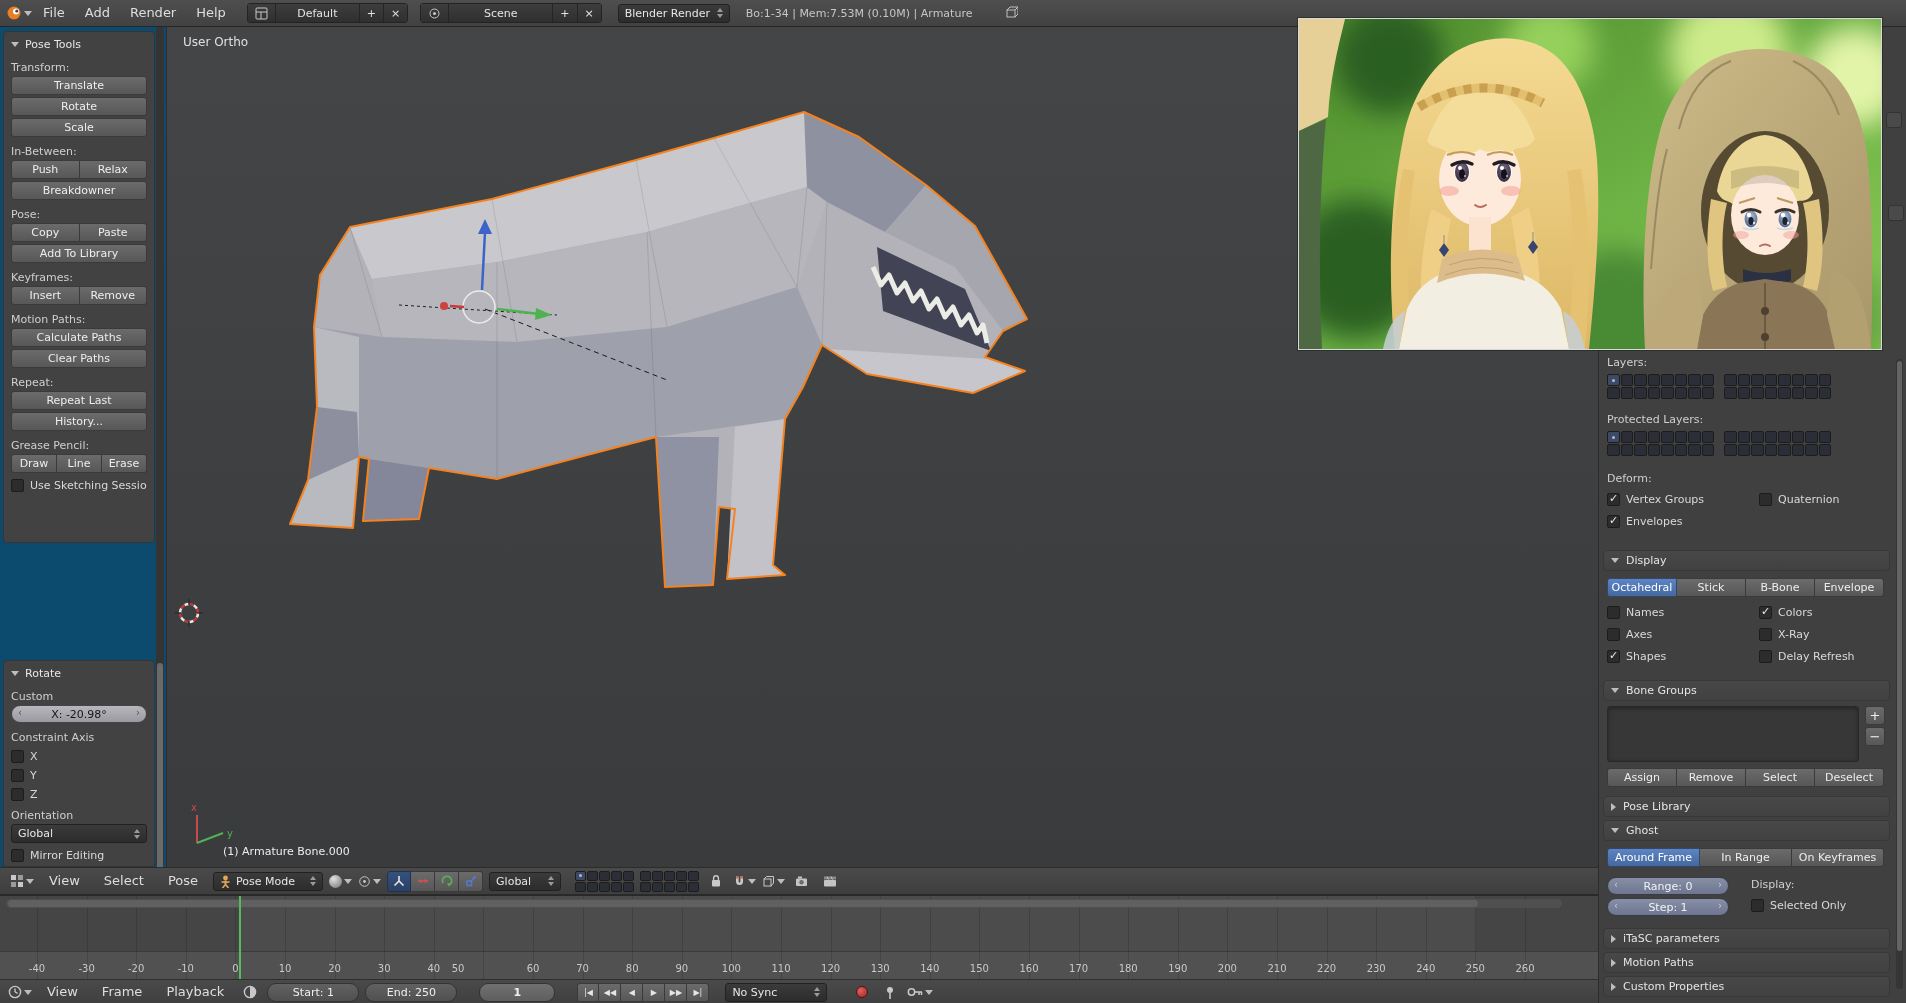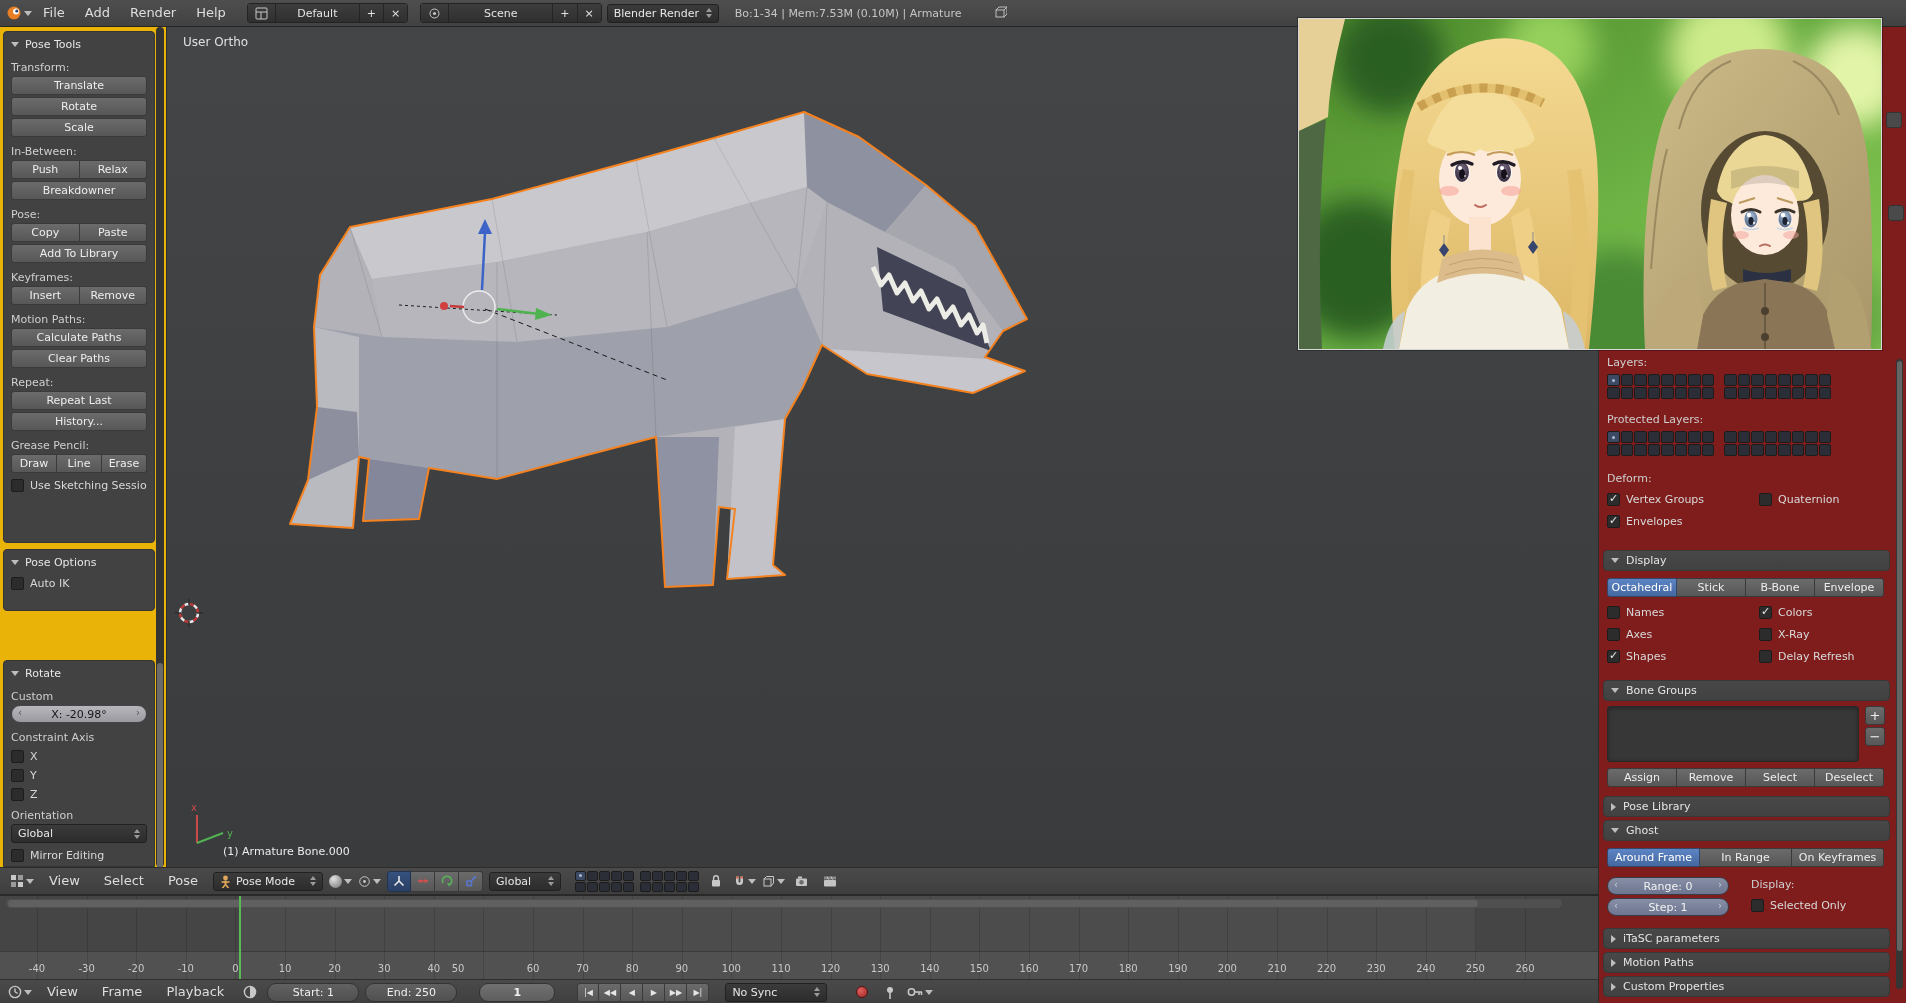--- a/index.html
+++ b/index.html
@@ -31,21 +31,21 @@
 .tri-d{width:0;height:0;border-left:4px solid transparent;border-right:4px solid transparent;border-top:5px solid #bdbdbd;flex:none}
 .tri-r{width:0;height:0;border-top:4px solid transparent;border-bottom:4px solid transparent;border-left:5px solid #bdbdbd;flex:none}
 .icon-btn{height:21px;min-width:22px;display:flex;align-items:center;justify-content:center;gap:2px;border-radius:3px;cursor:default}
 .field{height:19px;border-radius:9px;background:linear-gradient(#616161,#505050);border:1px solid #333;color:#efefef;display:flex;align-items:center;justify-content:center}
 
 #top-header{left:0;top:0;width:1906px;height:27px;background:linear-gradient(#4e4e4e,#424242);border-bottom:1px solid #262626;display:flex;align-items:center;padding:0 6px;gap:2px}
 .widget-group{display:flex;align-items:center;height:20px;border-radius:3px;overflow:hidden;border:1px solid #232323;margin-left:10px}
 .widget-group .seg{height:100%;display:flex;align-items:center;justify-content:center;background:linear-gradient(#3d3d3d,#2f2f2f);padding:0 7px;border-right:1px solid #242424;color:#e4e4e4}
 .widget-group .seg:last-child{border-right:none}
 
-#tool-shelf{left:0;top:27px;width:167px;height:840px;background:#eab308;border-right:1px solid #2d2d2d;overflow:hidden}
+#tool-shelf{left:0;top:27px;width:167px;height:840px;background:#0c4a6e;border-right:1px solid #2d2d2d;overflow:hidden}
 .ts-panel{position:absolute;left:3px;width:152px;background:#424242;border:1px solid #353535;border-radius:4px;padding:3px 7px 8px}
 .ts-head{display:flex;align-items:center;gap:6px;height:18px;color:#e6e6e6}
 #ts-scroll{position:absolute;right:2px;top:0;width:8px;height:840px;background:#343434;border-radius:4px}
 #ts-thumb{position:absolute;left:1px;top:636px;width:6px;height:220px;background:#6a6a6a;border-radius:3px}
 #viewport{left:167px;top:27px;width:1431px;height:840px;background:linear-gradient(180deg,#434547 0%,#3a3b3d 100%);overflow:hidden}
 #vp-header{left:0;top:867px;width:1598px;height:28px;background:linear-gradient(#4a4a4a,#3e3e3e);border-top:1px solid #2c2c2c;border-bottom:1px solid #2a2a2a;display:flex;align-items:center;gap:6px;padding:0 10px}
 .vp-label{position:absolute;left:16px;top:8px;color:#e0e0e0;font-size:12px}
 .vp-info{position:absolute;left:56px;top:818px;color:#ececec;font-size:11px}
 .lgrid{display:grid;grid-template-columns:repeat(5,11px);grid-auto-rows:10px;gap:1px}
 .lgrid .cell,.laygrid .cell{background:#2b2e36;border:1px solid #1c1c1c;border-radius:2px;position:relative}
@@ -61,21 +61,21 @@
 .tl-scrollbar{position:absolute;left:6px;top:3px;width:1556px;height:9px;background:#4f4f4f;border-radius:5px}
 .tl-scrollbar .th{position:absolute;left:2px;top:1px;width:1470px;height:7px;background:#606060;border-radius:4px}
 .tl-frame{position:absolute;left:239px;top:0;width:2px;height:83px;background:#57bb57}
 #tl-header{position:absolute;left:0;top:83px;width:1598px;height:25px;background:linear-gradient(#4a4a4a,#3f3f3f);border-top:1px solid #2e2e2e;display:flex;align-items:center;gap:6px;padding:0 8px}
 .pb-btn{width:22px;height:19px;background:linear-gradient(#6b6b6b,#575757);border:1px solid #3a3a3a;color:#e6e6e6;font-size:8px;display:flex;align-items:center;justify-content:center;border-radius:0;border-left-width:0}
 #pb-group{display:flex}
 #pb-group .pb-btn:first-child{border-radius:3px 0 0 3px;border-left-width:1px}
 #pb-group .pb-btn:last-child{border-radius:0 3px 3px 0}
 .rec{width:12px;height:12px;border-radius:50%;background:radial-gradient(circle at 35% 35%,#e2605e,#9c2723);border:1px solid #511511}
 
-#properties{left:1598px;top:27px;width:308px;height:976px;background:#7f1d1d;border-left:1px solid #2c2c2c;overflow:hidden}
+#properties{left:1598px;top:27px;width:308px;height:976px;background:#404040;border-left:1px solid #2c2c2c;overflow:hidden}
 .prow{position:absolute;left:8px;right:22px;display:flex;align-items:center}
 .plabel{color:#cfcfcf}
 .phead{position:absolute;left:4px;right:16px;height:21px;background:linear-gradient(#484848,#414141);border:1px solid #383838;border-radius:4px;display:flex;align-items:center;gap:7px;padding:0 7px;color:#e4e4e4}
 .segrow{position:absolute;left:8px;right:22px;display:flex}
 .seg-btn{flex:1;height:19px;background:linear-gradient(#6b6b6b,#575757);border:1px solid #3a3a3a;border-left-width:0;display:flex;align-items:center;justify-content:center;color:#ededed}
 .seg-btn:first-child{border-radius:3px 0 0 3px;border-left-width:1px}
 .seg-btn:last-child{border-radius:0 3px 3px 0}
 .laygrid{display:grid;grid-template-columns:repeat(8,12.5px);grid-auto-rows:12px;gap:1px}
 .listbox{position:absolute;left:8px;width:252px;height:56px;background:#373737;border:1px solid #292929;border-radius:3px;box-shadow:inset 0 1px 4px rgba(0,0,0,.4)}
 .mini-btn{position:absolute;width:20px;height:19px;font-size:13px}
@@ -123,21 +123,21 @@
         <svg width="13" height="13">
             <circle cx="6.5" cy="6.5" r="4.5" fill="none" stroke="#c8c8c8"></circle>
             <circle cx="6.5" cy="6.5" r="1.5" fill="#c8c8c8"></circle>
           </svg>
       </span>
       <span class="seg" style="min-width:104px">Scene</span>
       <span class="seg">+</span>
       <span class="seg">×</span>
     </span>
 
-    <span class="dd" style="margin-left:3px;width:112px">
+    <span class="dd" style="margin-left:14px;width:112px">
       <span>Blender Render</span>
       <span class="ud">
           <i class="up"></i>
           <i class="dn"></i>
         </span>
     </span>
 
     <span style="margin-left:14px;color:#c6c6c6">Bo:1-34 | Mem:7.53M (0.10M) | Armature</span>
 
     <span class="icon-btn" style="margin-left:26px">
@@ -188,30 +188,20 @@
         <div class="btn">Draw</div>
         <div class="btn">Line</div>
         <div class="btn">Erase</div>
       </div>
       <div class="chk-row">
         <span class="chk"></span>
         <span style="white-space:nowrap;overflow:hidden">Use Sketching Sessio</span>
       </div>
     </div>
 
-    <div class="ts-panel" style="top:522px;height:62px">
-      <div class="ts-head">
-        <span class="tri-d"></span>
-        <span>Pose Options</span>
-      </div>
-      <div class="chk-row">
-        <span class="chk"></span>
-        <span>Auto IK</span>
-      </div>
-    </div>
 
     <div class="ts-panel" style="top:633px;height:207px;border-radius:4px 4px 0 0">
       <div class="ts-head">
         <span class="tri-d"></span>
         <span>Rotate</span>
       </div>
       <div class="sec-label">Custom</div>
       <div class="slider">
         <span class="arr l">‹</span>
         <span>X: -20.98°</span>

